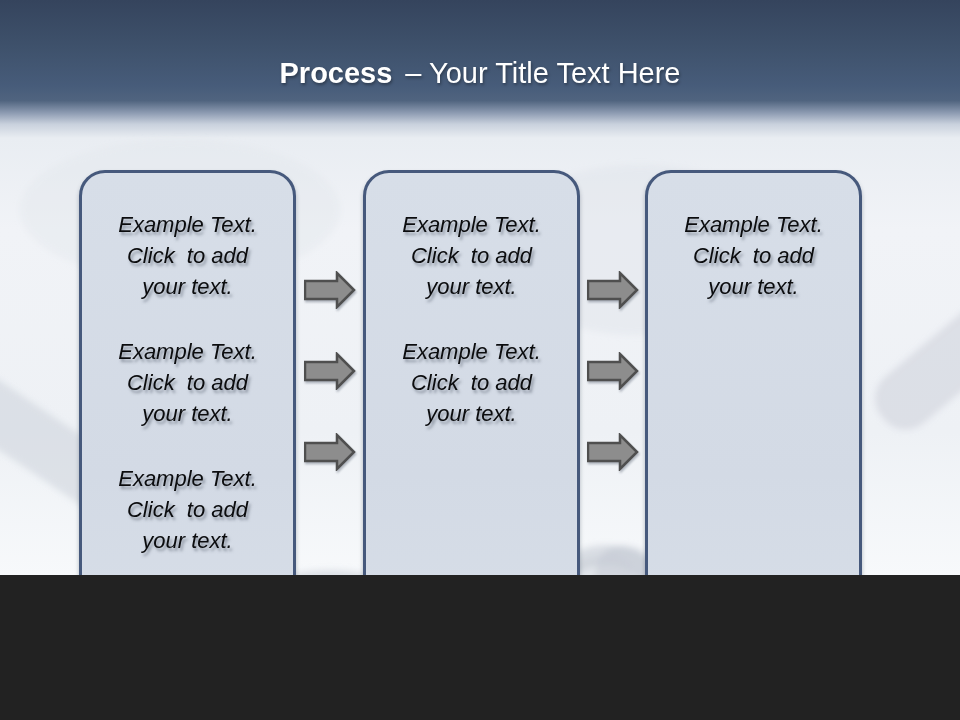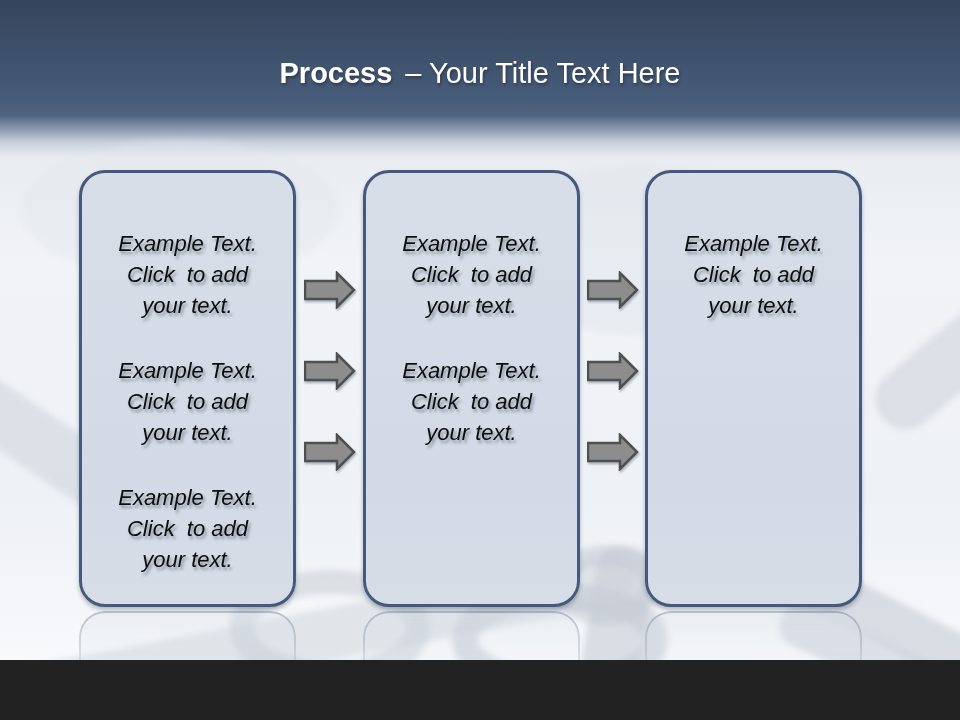--- a/index.html
+++ b/index.html
@@ -1,18 +1,18 @@
 <!DOCTYPE html>
 <html><head>
 <meta charset="utf-8">
 <style>
   html,body{margin:0;padding:0;background:#222;}
   .slide{
     position:relative;
-    width:960px;height:660px;
+    width:960px;height:575px;
     overflow:hidden;
     font-family:"Liberation Sans",sans-serif;
     background:linear-gradient(180deg,
       #35445d 0%,
       #3e516b 8%,
       #475c7a 15%,
       #50647f 17.5%,
       #8c9ab1 19.6%,
       #c9d1dd 21.6%,
       #e9edf2 24%,
@@ -30,21 +30,21 @@
   }
   .slide-title .kw{font-weight:700;}
   .slide-title .rest{margin-left:13px;}
   .process-box{
     position:absolute;top:170px;width:217px;height:437px;
     box-sizing:border-box;
     background:linear-gradient(180deg,#d7dee8 0%,#d3dae5 70%,#d6dde7 100%);
     border:3px solid #46597c;
     border-radius:26px;
     box-shadow:0 3px 4px rgba(55,68,90,0.35);
-    padding:55px 18px 0 18px;
+    padding:36px 18px 0 18px;
   }
   .box1{left:79px;}
   .box2{left:363px;}
   .box3{left:645px;}
   .process-box p{
     margin:0 0 34px 0;
     font-size:22px;font-style:italic;
     line-height:31px;color:#0b0c0e;
     text-align:center;white-space:pre-wrap;
     text-shadow:2px 3px 3px rgba(78,88,102,0.55);

